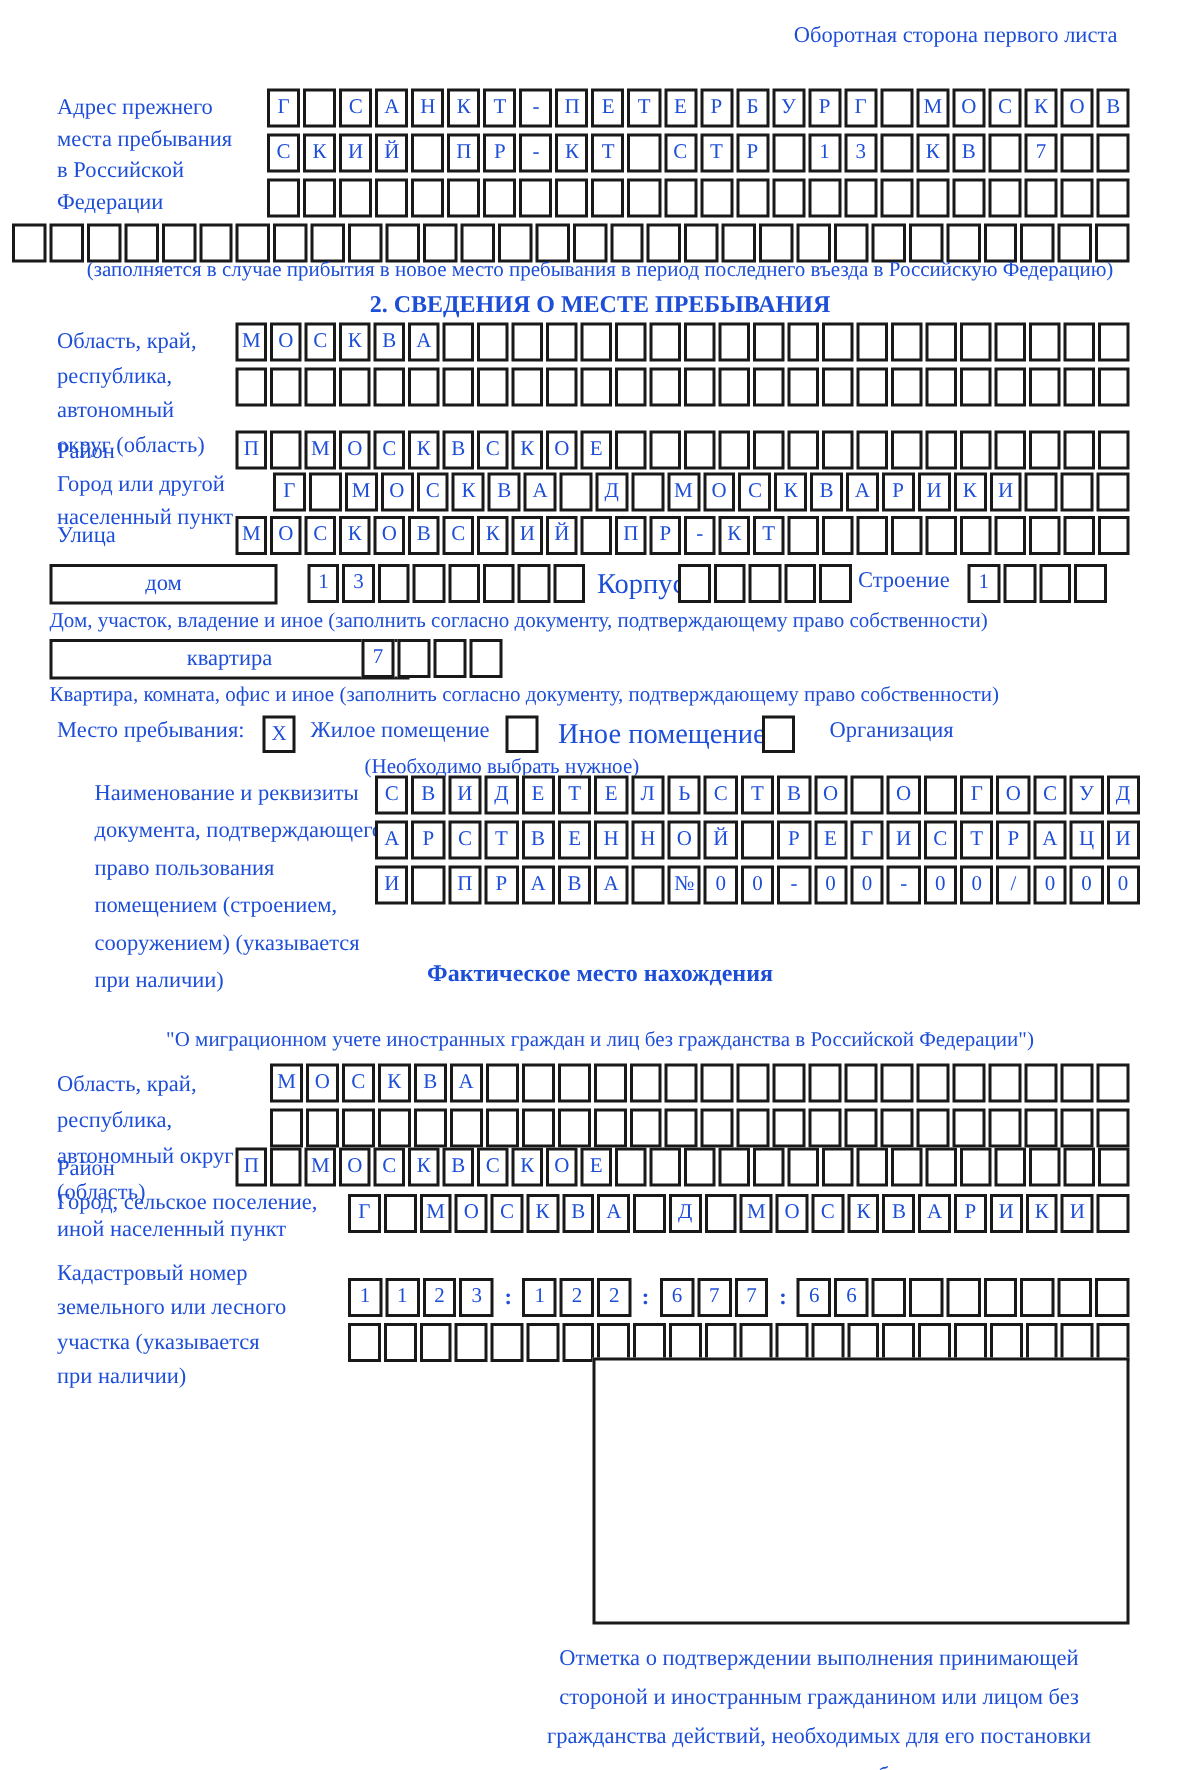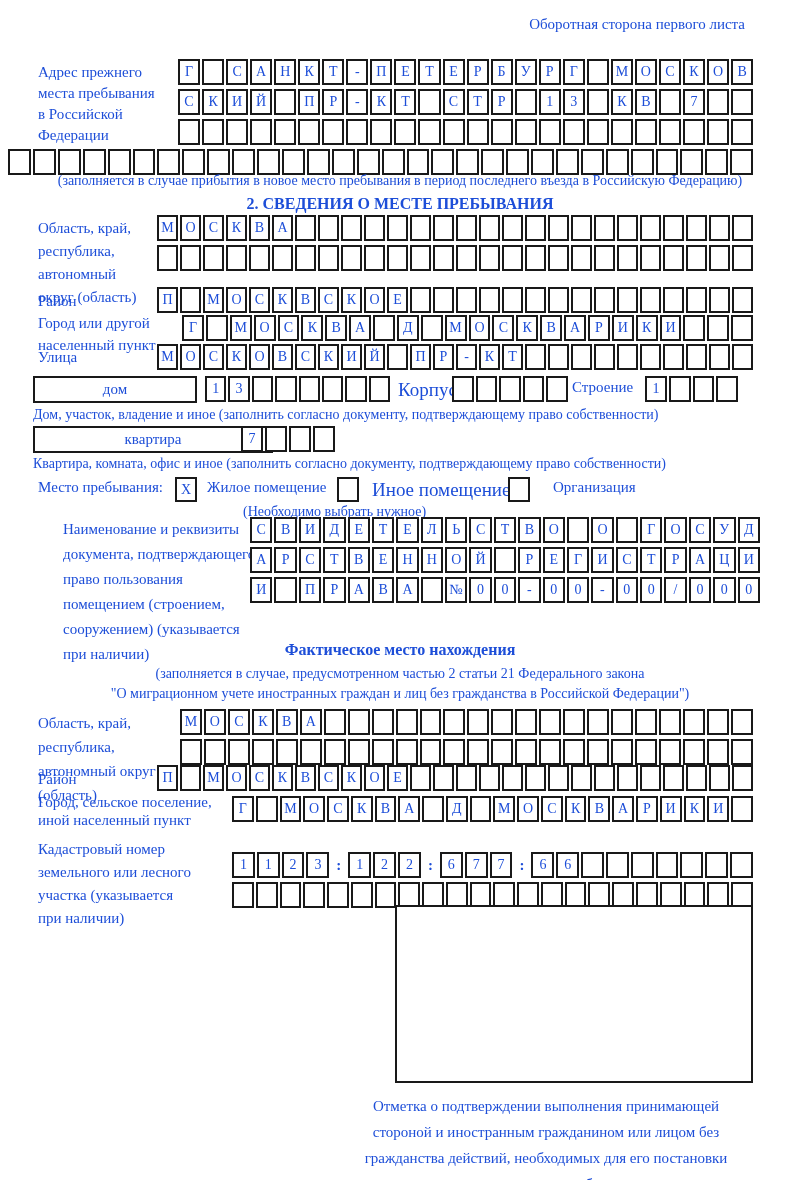--- a/index.html
+++ b/index.html
@@ -292,21 +292,21 @@
       <span class="cell"></span>
       <span class="cell"></span>
       <span class="cell"></span>
       <span class="cell"></span>
       <span class="cell"></span>
       <span class="cell"></span>
       <span class="cell"></span>
       <span class="cell"></span>
     </div>
 
-  <div class="rect-label" style="top:376px;left:33px;width:164px;">дом</div>
+  <div class="rect-label" style="top:376px;left:33px;width:152px;">дом</div>
   <div class="boxrow" style="top:376px;left:205px;width:185px;">
       <span class="cell">1</span>
       <span class="cell">3</span>
       <span class="cell"></span>
       <span class="cell"></span>
       <span class="cell"></span>
       <span class="cell"></span>
       <span class="cell"></span>
       <span class="cell"></span>
     </div>
@@ -415,21 +415,20 @@
       <span class="cell">-</span>
       <span class="cell">0</span>
       <span class="cell">0</span>
       <span class="cell">/</span>
       <span class="cell">0</span>
       <span class="cell">0</span>
       <span class="cell">0</span>
     </div>
 
   <div class="abs center title" style="top:641px;">Фактическое место нахождения</div>
-  <div class="note center" style="top:666px;">(заполняется в случае, предусмотренном частью 2 статьи 21 Федерального закона</div>
   <div class="note center" style="top:686px;">"О миграционном учете иностранных граждан и лиц без гражданства в Российской Федерации")</div>
 
   <div class="lbl" style="top:711px;left:38px;line-height:24px;">Область, край,
 республика,
 автономный округ
 (область)</div>
   <div class="boxrow" style="top:709px;left:180px;width:573px;">
       <span class="cell">М</span>
       <span class="cell">О</span>
       <span class="cell">С</span>

